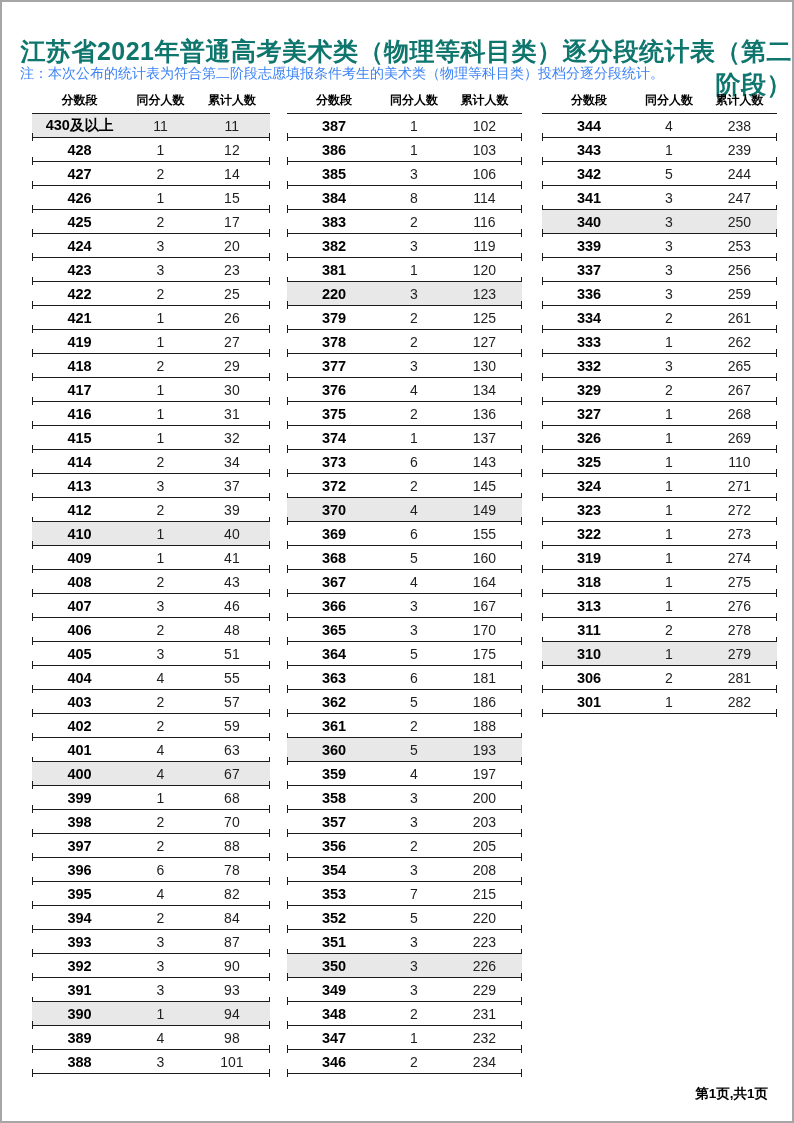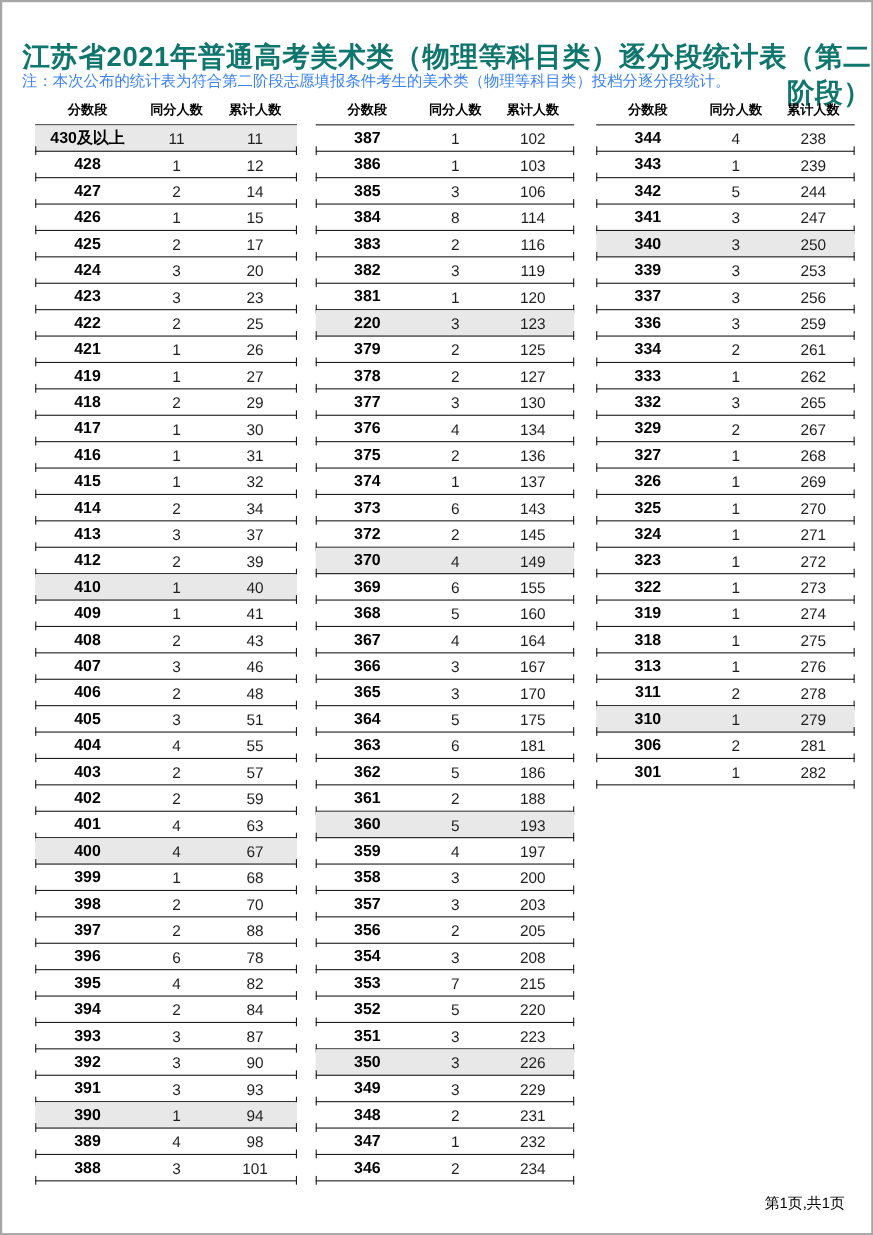--- a/index.html
+++ b/index.html
@@ -50,21 +50,21 @@
     width:1px; height:8px; background:#1c1c1c;
   }
   .trow::before { left:0; }
   .trow::after  { right:0; }
   .trow.shaded { background:#e8e8e8; }
   .th, .td { text-align:center; overflow:visible; white-space:nowrap; }
   .td.score { font-weight:bold; font-size:14.5px; }
   .td.num { color:#1f1f1f; }
   .footer {
     position:absolute; right:24px; bottom:18px;
-    font-size:13.5px; color:#000;
+    font-size:13.5px; color:#000;font-weight:bold;
   }
 </style>
 </head>
 <body>
 
 <div class="page">
 
   <h1 class="title">江苏省2021年普通高考美术类（物理等科目类）逐分段统计表（第二阶段）</h1>
 
   <div class="note">注：本次公布的统计表为符合第二阶段志愿填报条件考生的美术类（物理等科目类）投档分逐分段统计。</div>
@@ -652,21 +652,21 @@
 
       <div class="trow">
         <span class="td score">326</span>
         <span class="td num">1</span>
         <span class="td num">269</span>
       </div>
 
       <div class="trow">
         <span class="td score">325</span>
         <span class="td num">1</span>
-        <span class="td num">270</span>
+        <span class="td num">110</span>
       </div>
 
       <div class="trow">
         <span class="td score">324</span>
         <span class="td num">1</span>
         <span class="td num">271</span>
       </div>
 
       <div class="trow">
         <span class="td score">323</span>

